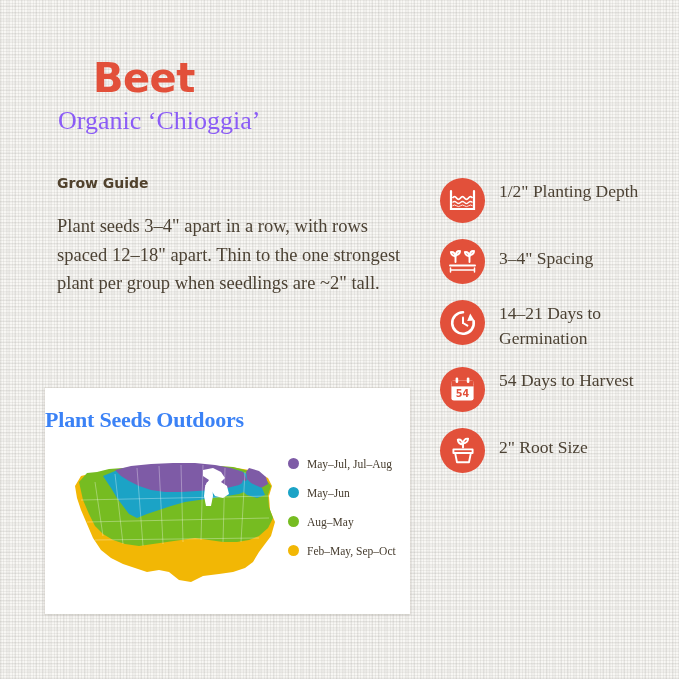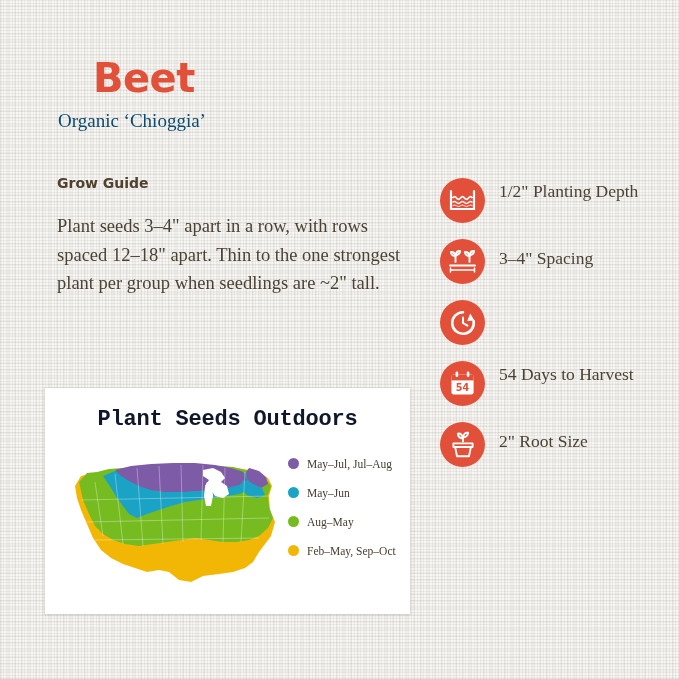--- a/index.html
+++ b/index.html
@@ -25,21 +25,21 @@
   
   .title{
     position:absolute;left:57px;top:56px;
     font-family:"DejaVu Sans", sans-serif;
     font-weight:bold;font-size:40px;line-height:44px;
     color:#e2503a;letter-spacing:-0.5px;padding-left:36px;
   }
   .subtitle{
     position:absolute;left:58px;top:108px;
     font-family:"Liberation Serif", serif;
-    font-size:19px;line-height:26px;color:#0c4a6e;
+    font-size:26px;line-height:26px;color:#8b5cf6;
   }
 
   
   .gg-head{
     position:absolute;left:57px;top:175px;
     font-family:"DejaVu Sans", sans-serif;
     font-weight:bold;font-size:14px;color:#50412c;text-align:center;
   }
   .gg-body{
     position:absolute;left:57px;top:212px;width:345px;
@@ -49,23 +49,23 @@
 
   
   .card{
     position:absolute;left:45px;top:388px;width:365px;height:226px;
     background:#ffffff;
     box-shadow:0 1px 4px rgba(90,85,75,0.14), 0 0 0 1px rgba(200,195,185,0.25);
     overflow:hidden;
   }
   .card-title{
     position:absolute;left:0;top:19px;width:100%;
-    text-align:center;
-    font-family:Liberation Mono, monospace;
-    font-weight:bold;font-size:22px;color:#0f172a;
+    text-align:left;
+    font-family:Liberation Serif, serif;
+    font-weight:bold;font-size:22px;color:#3b82f6;
     letter-spacing:-0.2px;
   }
   .map-wrap{position:absolute;left:18px;top:64px;width:215px;height:140px;}
   .map-wrap svg{width:100%;height:100%;display:block;}
   .legend{position:absolute;left:243px;top:70px;width:120px;}
   .legend-row{display:flex;align-items:flex-start;margin-bottom:17px;}
   .swatch{width:11px;height:11px;border-radius:50%;flex:0 0 auto;margin-right:8px;}
   .legend-label{
     font-family:"Liberation Serif", serif;
     font-size:11.5px;color:#463c2e;white-space:nowrap;
@@ -216,20 +216,21 @@
       <div class="spec-icon">
         <svg width="28" height="28" viewBox="0 0 28 28">
           <path d="M14,3.2 a10.8,10.8 0 1,0 10.6,8.8" fill="none" stroke="#fff" stroke-width="2.6" stroke-linecap="round"></path>
           <path d="M21.2,4.6 L25.4,11.6 L18.2,11.9 Z" fill="#fff"></path>
           <g stroke="#fff" stroke-width="2" stroke-linecap="round">
             <line x1="14" y1="14" x2="14" y2="8.4"></line>
             <line x1="14" y1="14" x2="18.4" y2="16.6"></line>
           </g>
         </svg>
       </div>
+      <div class="spec-label">14–21 Days to Germination</div>
     </div>
 
     <div class="spec-row two">
       <div class="spec-icon">
         <svg width="27" height="27" viewBox="0 0 27 27">
           <rect x="2.4" y="4.6" width="22.2" height="20" rx="2.4" fill="#fff"></rect>
           <rect x="2.4" y="4.6" width="22.2" height="5.2" rx="2.2" fill="#e2503a"></rect>
           <rect x="2.4" y="8.6" width="22.2" height="1.8" fill="#e2503a"></rect>
           <rect x="6.6" y="1.6" width="2.6" height="5.4" rx="1.2" fill="#fff"></rect>
           <rect x="17.8" y="1.6" width="2.6" height="5.4" rx="1.2" fill="#fff"></rect>

